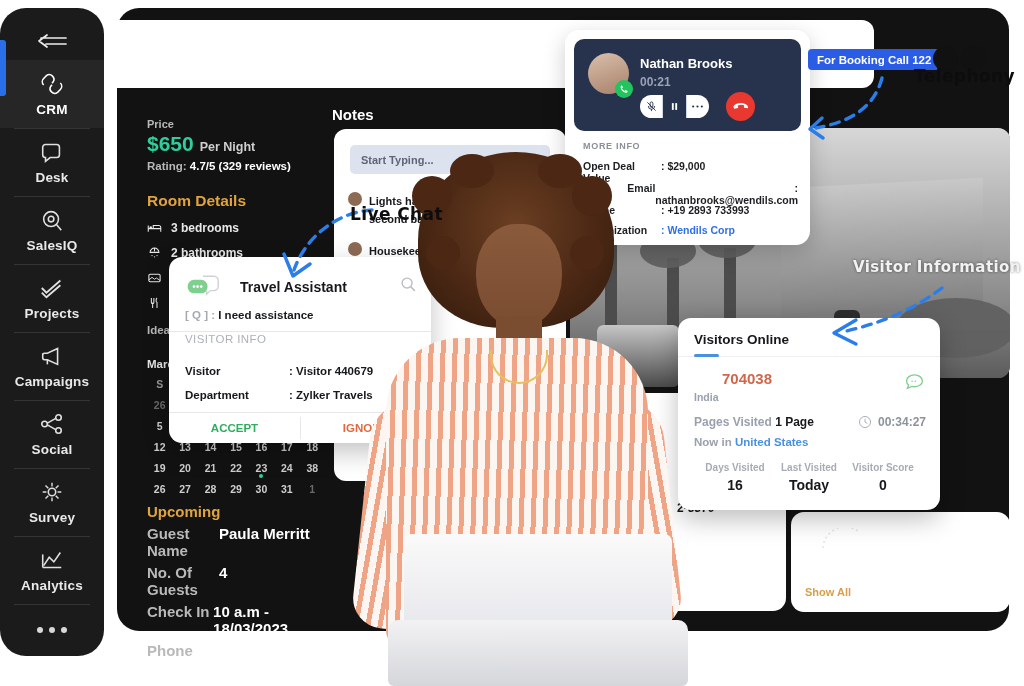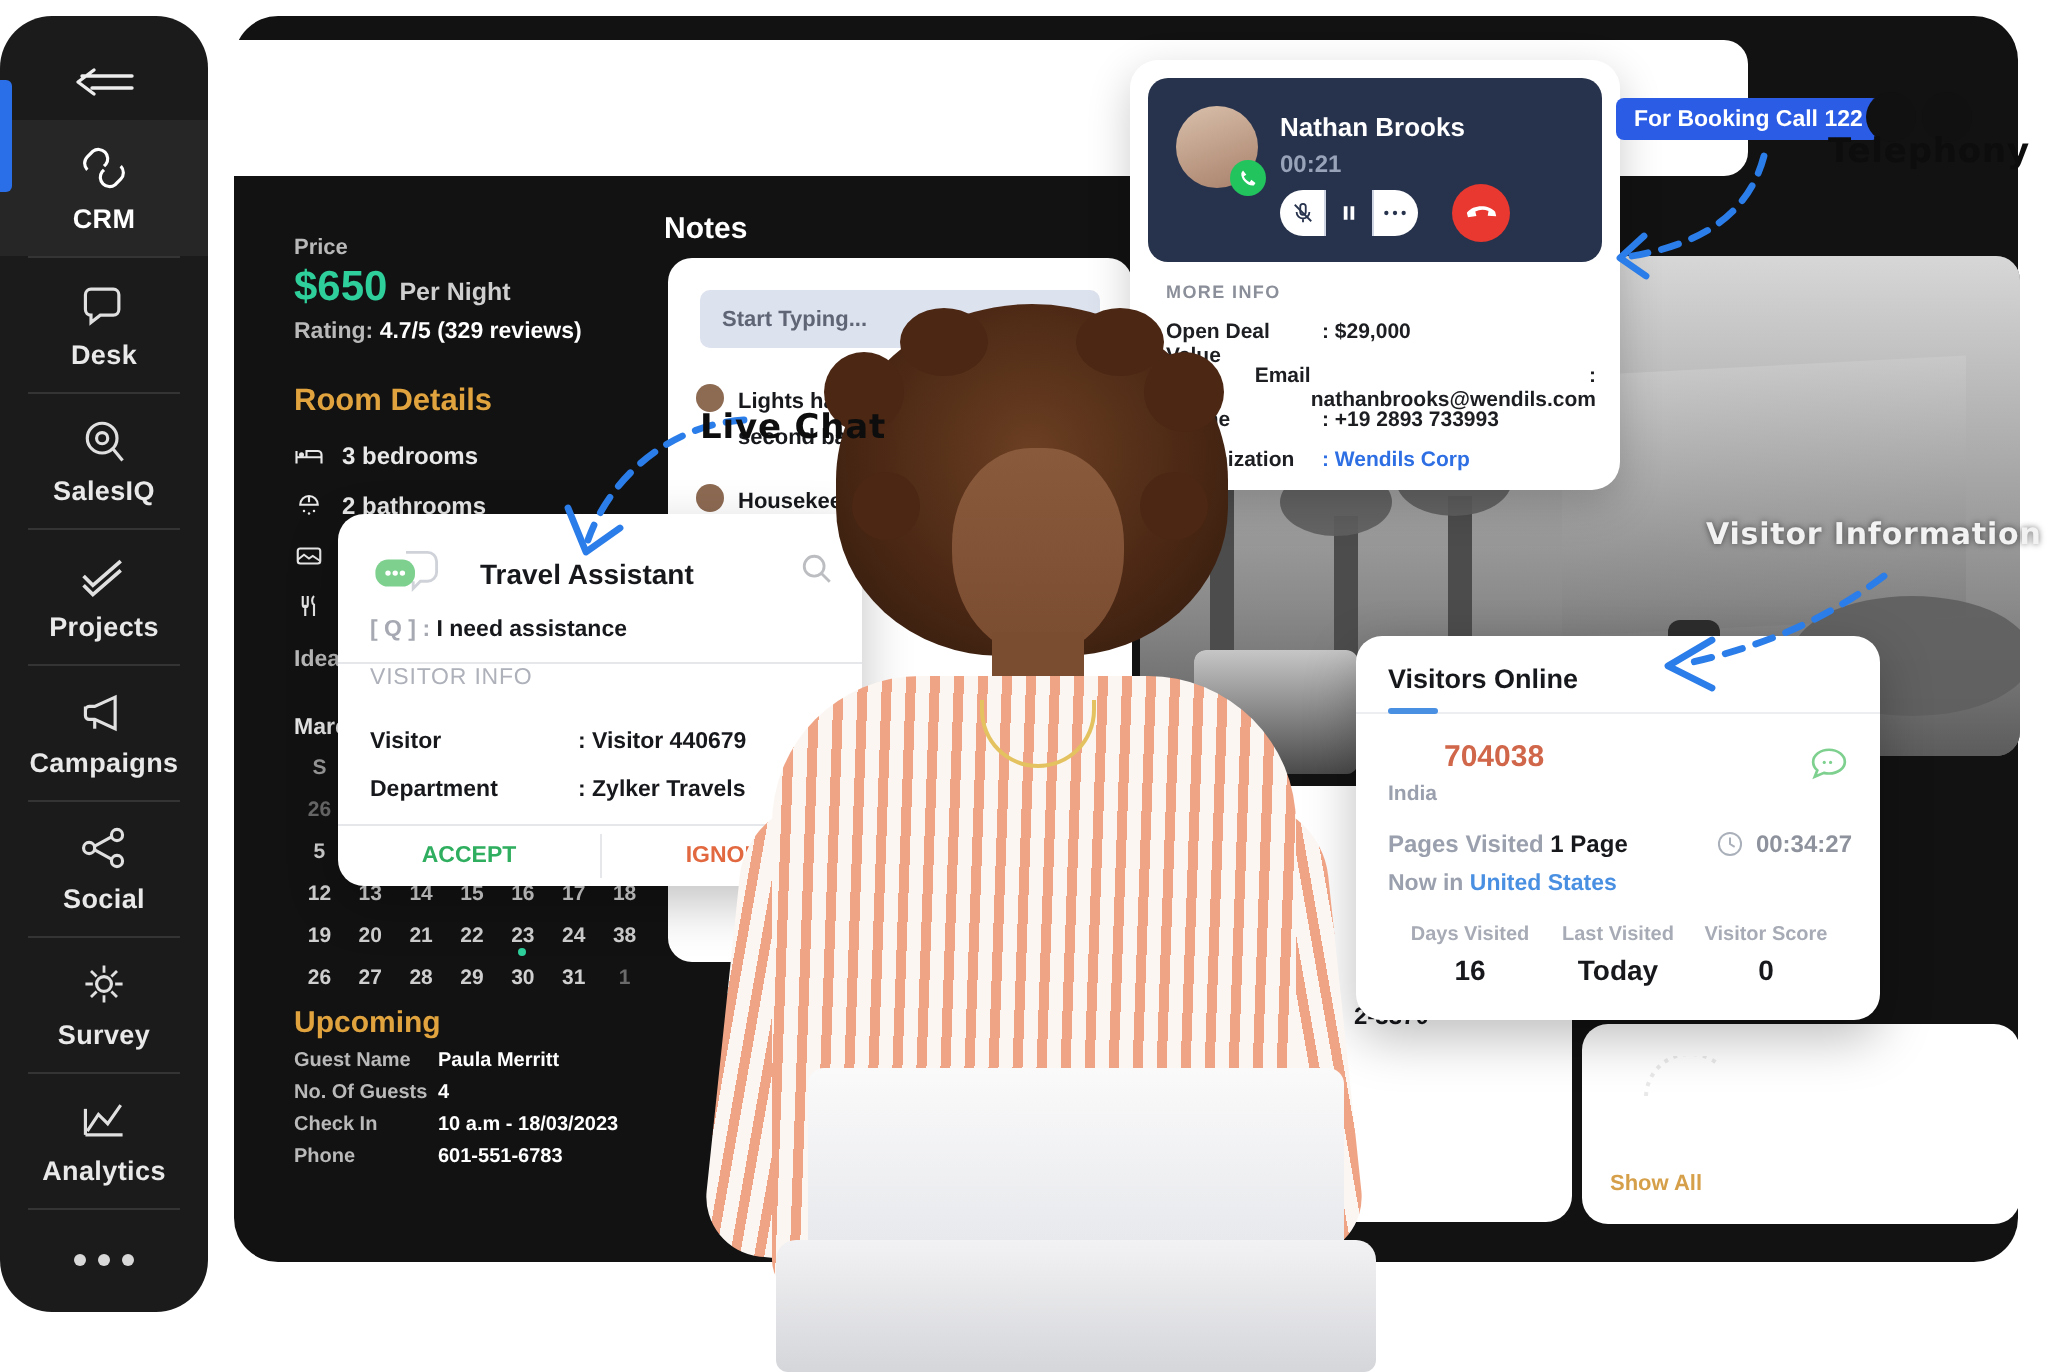--- a/index.html
+++ b/index.html
@@ -96,21 +96,21 @@
   #cal-month { font-size:11.5px; font-weight:700; color:#e6e6e6; }
   .cal-grid { display:grid; grid-template-columns:repeat(7,1fr); row-gap:9px; margin-top:8px; }
   .cal-cell { text-align:center; font-size:10.5px; color:#cfcfcf; font-weight:600; position:relative; }
   .cal-cell.dow { color:#9a9a9a; }
   .cal-cell.out { color:#6a6a6a; }
   .cal-cell.mark::after{ content:""; position:absolute; left:50%; bottom:-4px; transform:translateX(-50%);
                           width:4px; height:4px; border-radius:50%; background:#2ecf9b; }
 
   #upcoming { position:absolute; left:147px; top:503px; width:190px; z-index:12; }
   #upc-title { color:#e0a33e; font-size:15px; font-weight:700; }
-  .upc-row { display:flex; margin-top:5px; font-size:10px; }
+  .upc-row { display:flex; margin-top:5px; font-size:15px; }
   .upc-k { width:72px; color:#b9b9b9; font-weight:600; }
   .upc-v { color:#fff; font-weight:700; }
 
   
   #notes-title { position:absolute; left:332px; top:106px; font-size:15px; font-weight:700; color:#fff; z-index:12;}
   #notes-card {
     position:absolute; left:334px; top:129px; width:232px; height:352px;
     background:#fff; border-radius:12px; z-index:13; overflow:hidden;
   }
   #notes-input {

